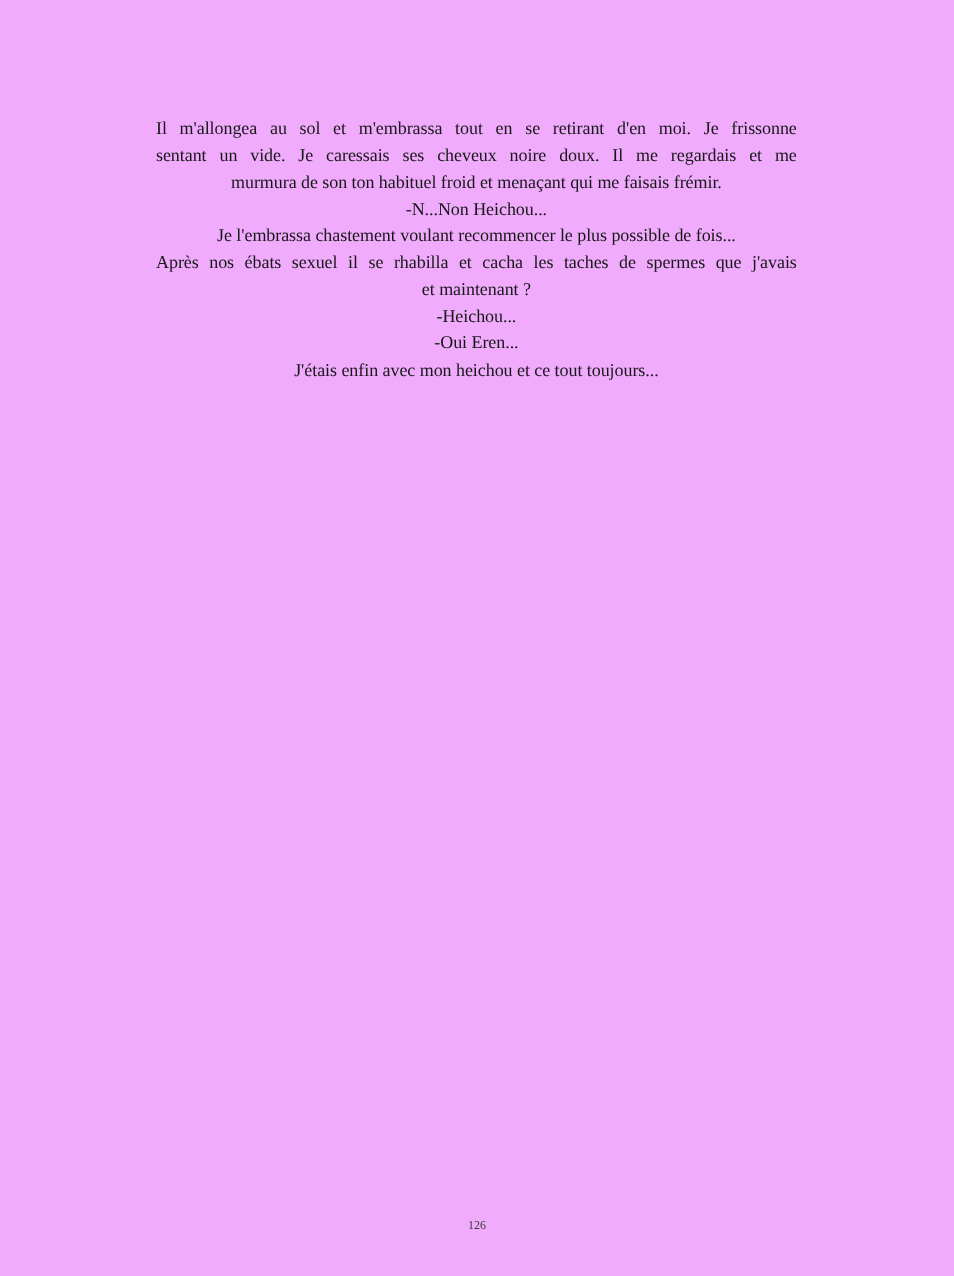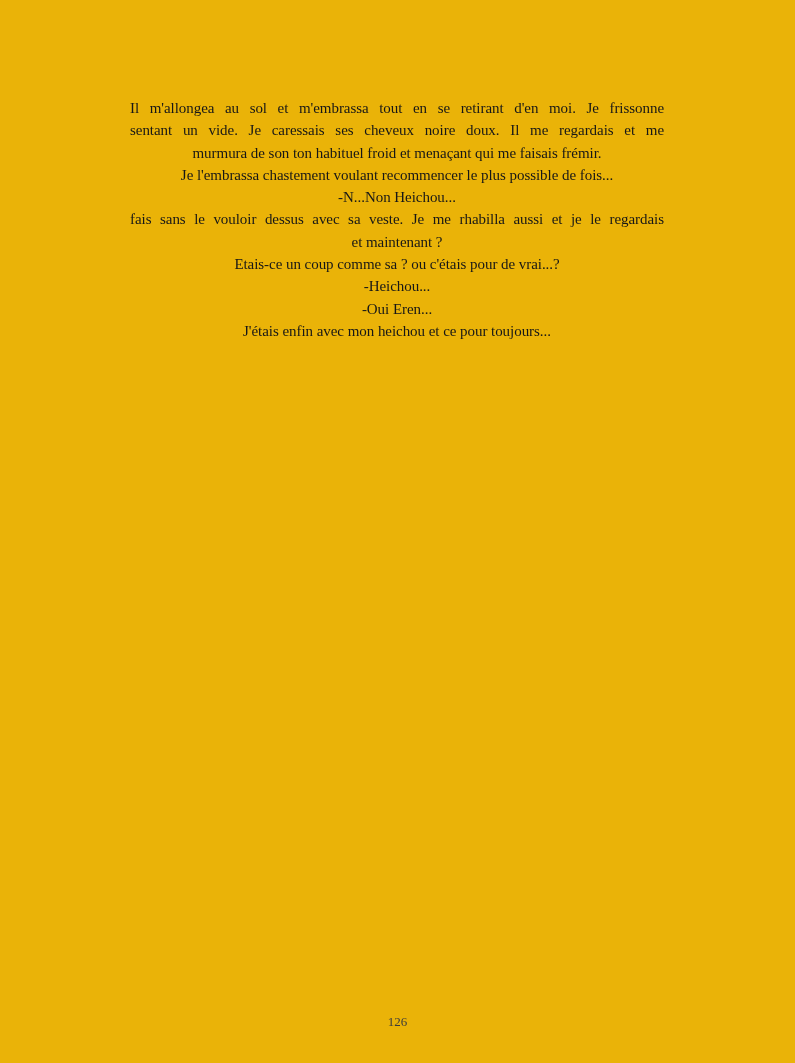--- a/index.html
+++ b/index.html
@@ -4,21 +4,21 @@
 <style>
   html, body {
     margin: 0;
     padding: 0;
     background: #ffffff;
   }
   .page {
     position: relative;
     width: 795px;
     height: 1063px;
-    background: #eab308;
+    background: #f0abfc;
     font-family: "Liberation Serif", "DejaVu Serif", serif;
     overflow: hidden;
   }
   .text-block {
     position: absolute;
     left: 130px;
     top: 97px;
     width: 534px;
     color: #171717;
     font-size: 15px;
@@ -35,36 +35,35 @@
     white-space: normal;
     text-align: justify;
     text-align-last: justify;
   }
   .page-number {
     position: absolute;
     left: 0;
     top: 1011px;
     width: 795px;
     text-align: center;
-    font-size: 13px;
+    font-size: 10px;
     color: #3c3c3c;
     line-height: 22px;
   }
 </style>
 </head>
 <body>
 
 <div class="page">
   <div class="text-block">
       <div class="line j">Il m'allongea au sol et m'embrassa tout en se retirant d'en moi. Je frissonne</div>
       <div class="line j">sentant un vide. Je caressais ses cheveux noire doux. Il me regardais et me</div>
       <div class="line">murmura de son ton habituel froid et menaçant qui me faisais frémir.</div>
+      <div class="line">-N...Non Heichou...</div>
       <div class="line">Je l'embrassa chastement voulant recommencer le plus possible de fois...</div>
-      <div class="line">-N...Non Heichou...</div>
-      <div class="line j">fais sans le vouloir dessus avec sa veste. Je me rhabilla aussi et je le regardais</div>
+      <div class="line j">Après nos ébats sexuel il se rhabilla et cacha les taches de spermes que j'avais</div>
       <div class="line">et maintenant ?</div>
-      <div class="line">Etais-ce un coup comme sa ? ou c'étais pour de vrai...?</div>
       <div class="line">-Heichou...</div>
       <div class="line">-Oui Eren...</div>
-      <div class="line">J'étais enfin avec mon heichou et ce pour toujours...</div>
+      <div class="line">J'étais enfin avec mon heichou et ce tout toujours...</div>
     </div>
   <div class="page-number">126</div>
 </div>
 
 </body></html>

